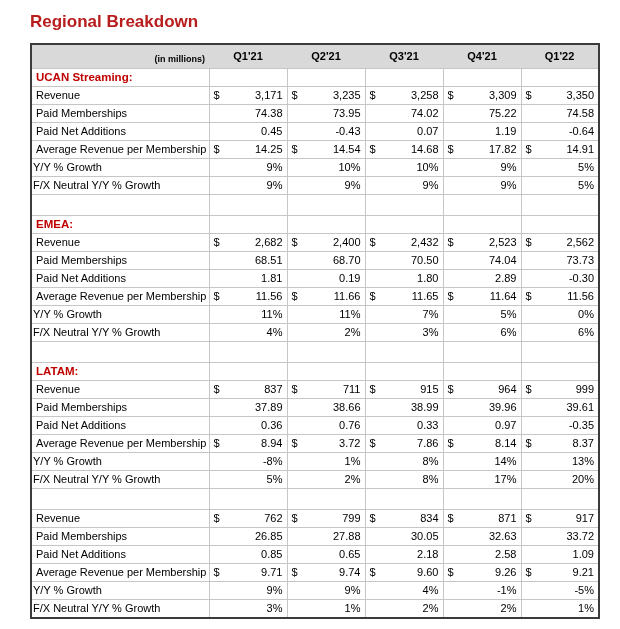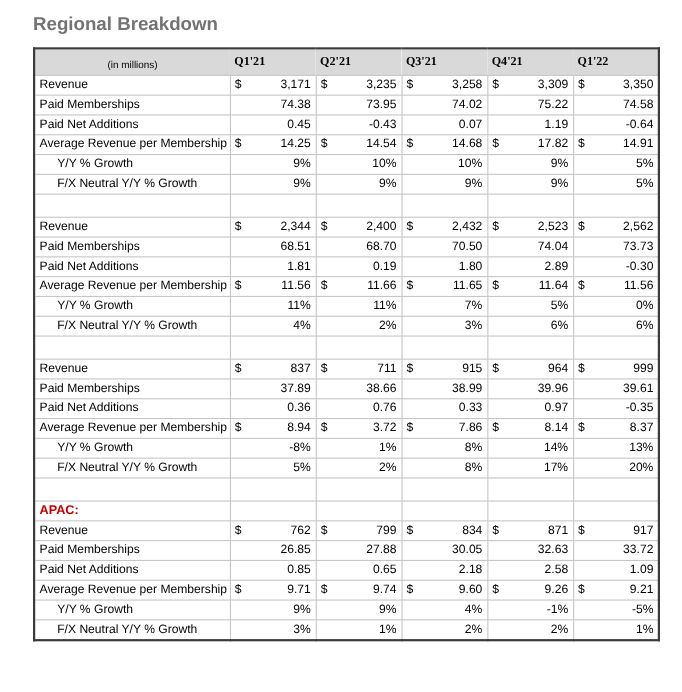--- a/index.html
+++ b/index.html
@@ -9,21 +9,21 @@
     background: #ffffff;
     font-family: "Liberation Sans", sans-serif;
     color: #000;
   }
   .page { padding: 13px 0 0 30px; }
   .title {
     margin: 0 0 11px 0;
     font-size: 17px;
     font-weight: bold;
     line-height: 1.1;
-    color: #737373;
+    color: #b91c1c;
   }
   table.grid {
     border-collapse: collapse;
     table-layout: fixed;
     width: 568px;
     border: 2px solid var(--outer-border, #3b3b3b);
   }
   col.c-label { width: 178px; }
   col.c-q { width: 78px; }
   th, td {
@@ -35,35 +35,34 @@
     overflow: hidden;
     white-space: nowrap;
   }
   thead th {
     background: var(--header-bg, #d9d9d9);
     border-left: none;
     border-right: none;
     height: 25px;
   }
   th.unit {
-    text-align: center;
+    text-align: right;
     font-size: 9px;
-    font-weight: normal;
+    font-weight: bold;
     vertical-align: bottom;
     line-height: 12px;
     padding-bottom: 3px;
   }
   th.qh {
-    text-align: left;
+    text-align: center;
     font-weight: bold;
     vertical-align: middle;
-    font-family: Liberation Serif, serif;
   }
   td.lbl { text-align: left; }
-  td.lbl.indent { padding-left: 20px; }
+  td.lbl.indent { padding-left: 1px; }
   td.section-name {
     color: var(--accent-red, #C00000);
     font-weight: bold;
     font-size: 11.5px;
   }
   td.val { text-align: right; }
   td.cur .sym { float: left; }
   td.cur .amt { float: right; }
   tr.spacer td { height: 21px; line-height: 21px; }
 </style>
@@ -88,20 +87,28 @@
 
       <th class="qh">Q1'21</th>
           <th class="qh">Q2'21</th>
           <th class="qh">Q3'21</th>
           <th class="qh">Q4'21</th>
           <th class="qh">Q1'22</th>
         </tr>
     </thead>
     <tbody>
 
+    <tr class="section-row">
+          <td class="lbl section-name">UCAN Streaming:</td>
+          <td class="val"></td>
+          <td class="val"></td>
+          <td class="val"></td>
+          <td class="val"></td>
+          <td class="val"></td>
+        </tr>
         <tr class="metric-row">
           <td class="lbl">Revenue</td>
           <td class="val cur">
             <span class="sym">$</span>
             <span class="amt">3,171</span>
           </td>
           <td class="val cur">
             <span class="sym">$</span>
             <span class="amt">3,235</span>
           </td>
@@ -174,25 +181,33 @@
           <td class="val">5%</td>
         </tr>
         <tr class="spacer">
           <td></td>
           <td></td>
           <td></td>
           <td></td>
           <td></td>
           <td></td>
         </tr>
+        <tr class="section-row">
+          <td class="lbl section-name">EMEA:</td>
+          <td class="val"></td>
+          <td class="val"></td>
+          <td class="val"></td>
+          <td class="val"></td>
+          <td class="val"></td>
+        </tr>
         <tr class="metric-row">
           <td class="lbl">Revenue</td>
           <td class="val cur">
             <span class="sym">$</span>
-            <span class="amt">2,344</span>
+            <span class="amt">2,682</span>
           </td>
           <td class="val cur">
             <span class="sym">$</span>
             <span class="amt">2,400</span>
           </td>
           <td class="val cur">
             <span class="sym">$</span>
             <span class="amt">2,432</span>
           </td>
           <td class="val cur">
@@ -260,20 +275,28 @@
           <td class="val">6%</td>
         </tr>
         <tr class="spacer">
           <td></td>
           <td></td>
           <td></td>
           <td></td>
           <td></td>
           <td></td>
         </tr>
+        <tr class="section-row">
+          <td class="lbl section-name">LATAM:</td>
+          <td class="val"></td>
+          <td class="val"></td>
+          <td class="val"></td>
+          <td class="val"></td>
+          <td class="val"></td>
+        </tr>
         <tr class="metric-row">
           <td class="lbl">Revenue</td>
           <td class="val cur">
             <span class="sym">$</span>
             <span class="amt">837</span>
           </td>
           <td class="val cur">
             <span class="sym">$</span>
             <span class="amt">711</span>
           </td>
@@ -346,28 +369,20 @@
           <td class="val">20%</td>
         </tr>
         <tr class="spacer">
           <td></td>
           <td></td>
           <td></td>
           <td></td>
           <td></td>
           <td></td>
         </tr>
-        <tr class="section-row">
-          <td class="lbl section-name">APAC:</td>
-          <td class="val"></td>
-          <td class="val"></td>
-          <td class="val"></td>
-          <td class="val"></td>
-          <td class="val"></td>
-        </tr>
         <tr class="metric-row">
           <td class="lbl">Revenue</td>
           <td class="val cur">
             <span class="sym">$</span>
             <span class="amt">762</span>
           </td>
           <td class="val cur">
             <span class="sym">$</span>
             <span class="amt">799</span>
           </td>

